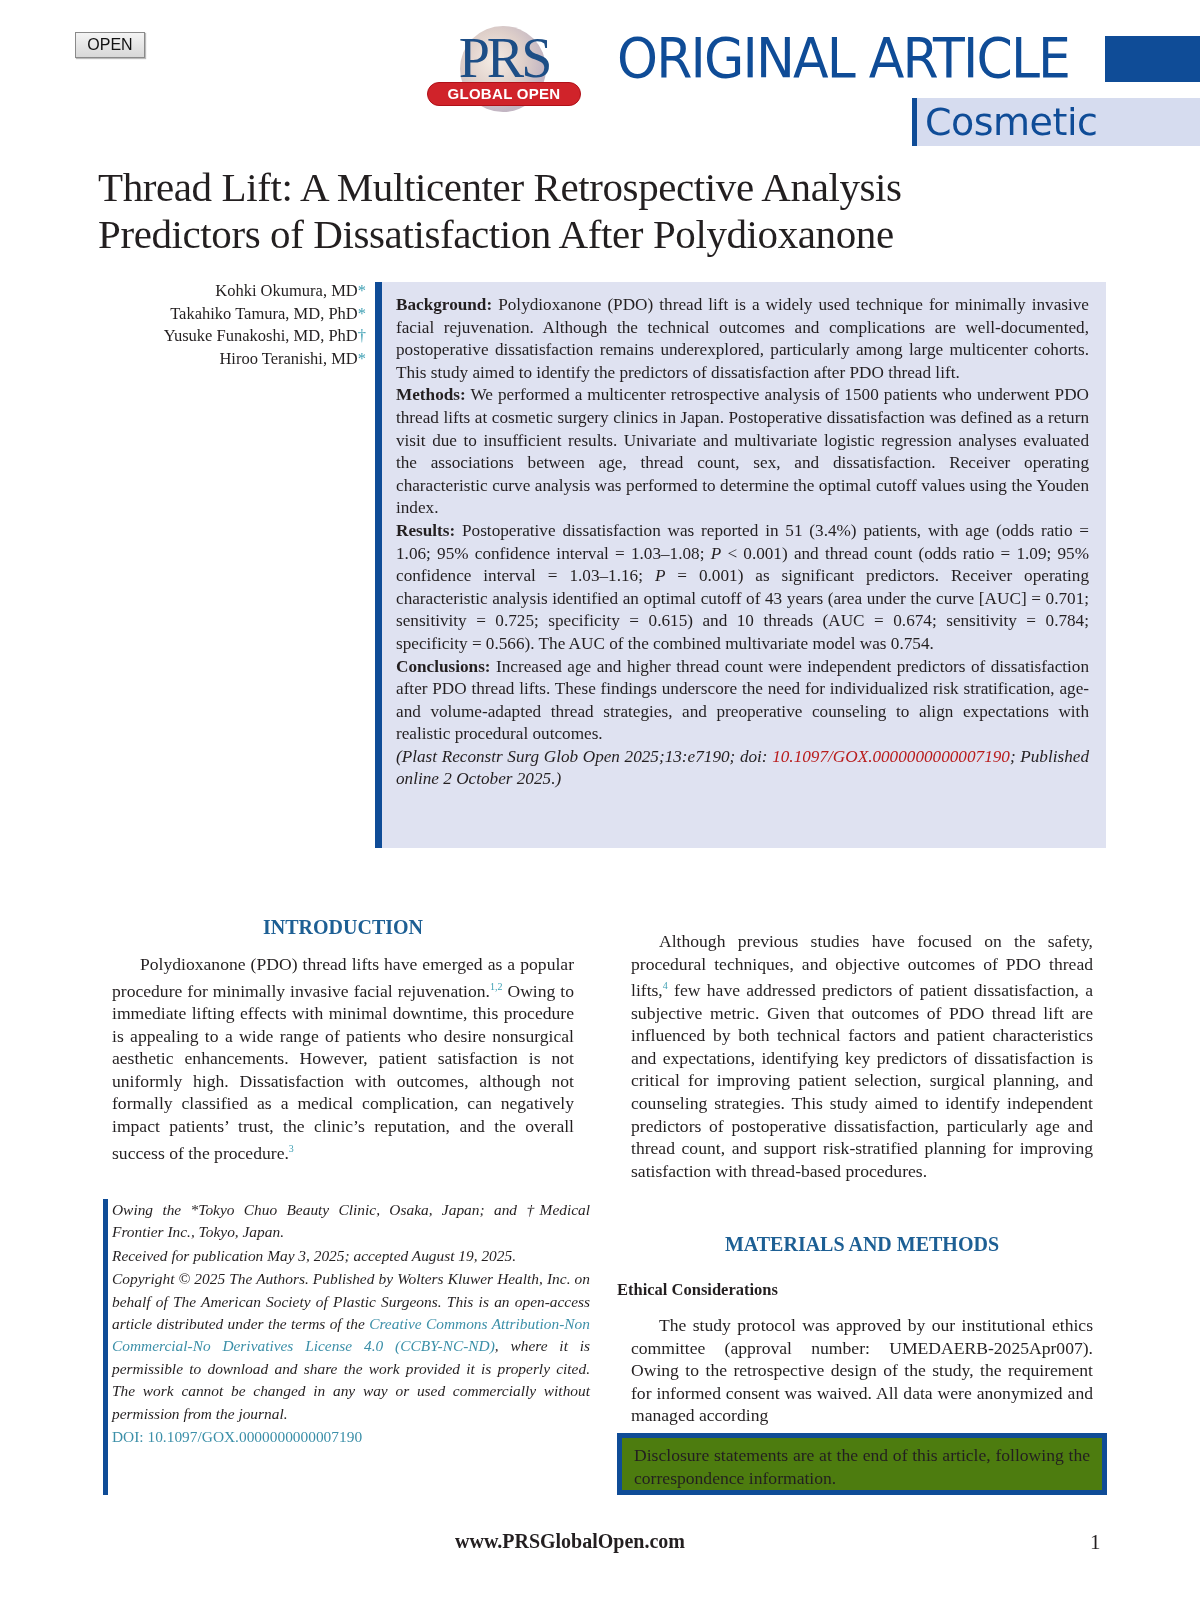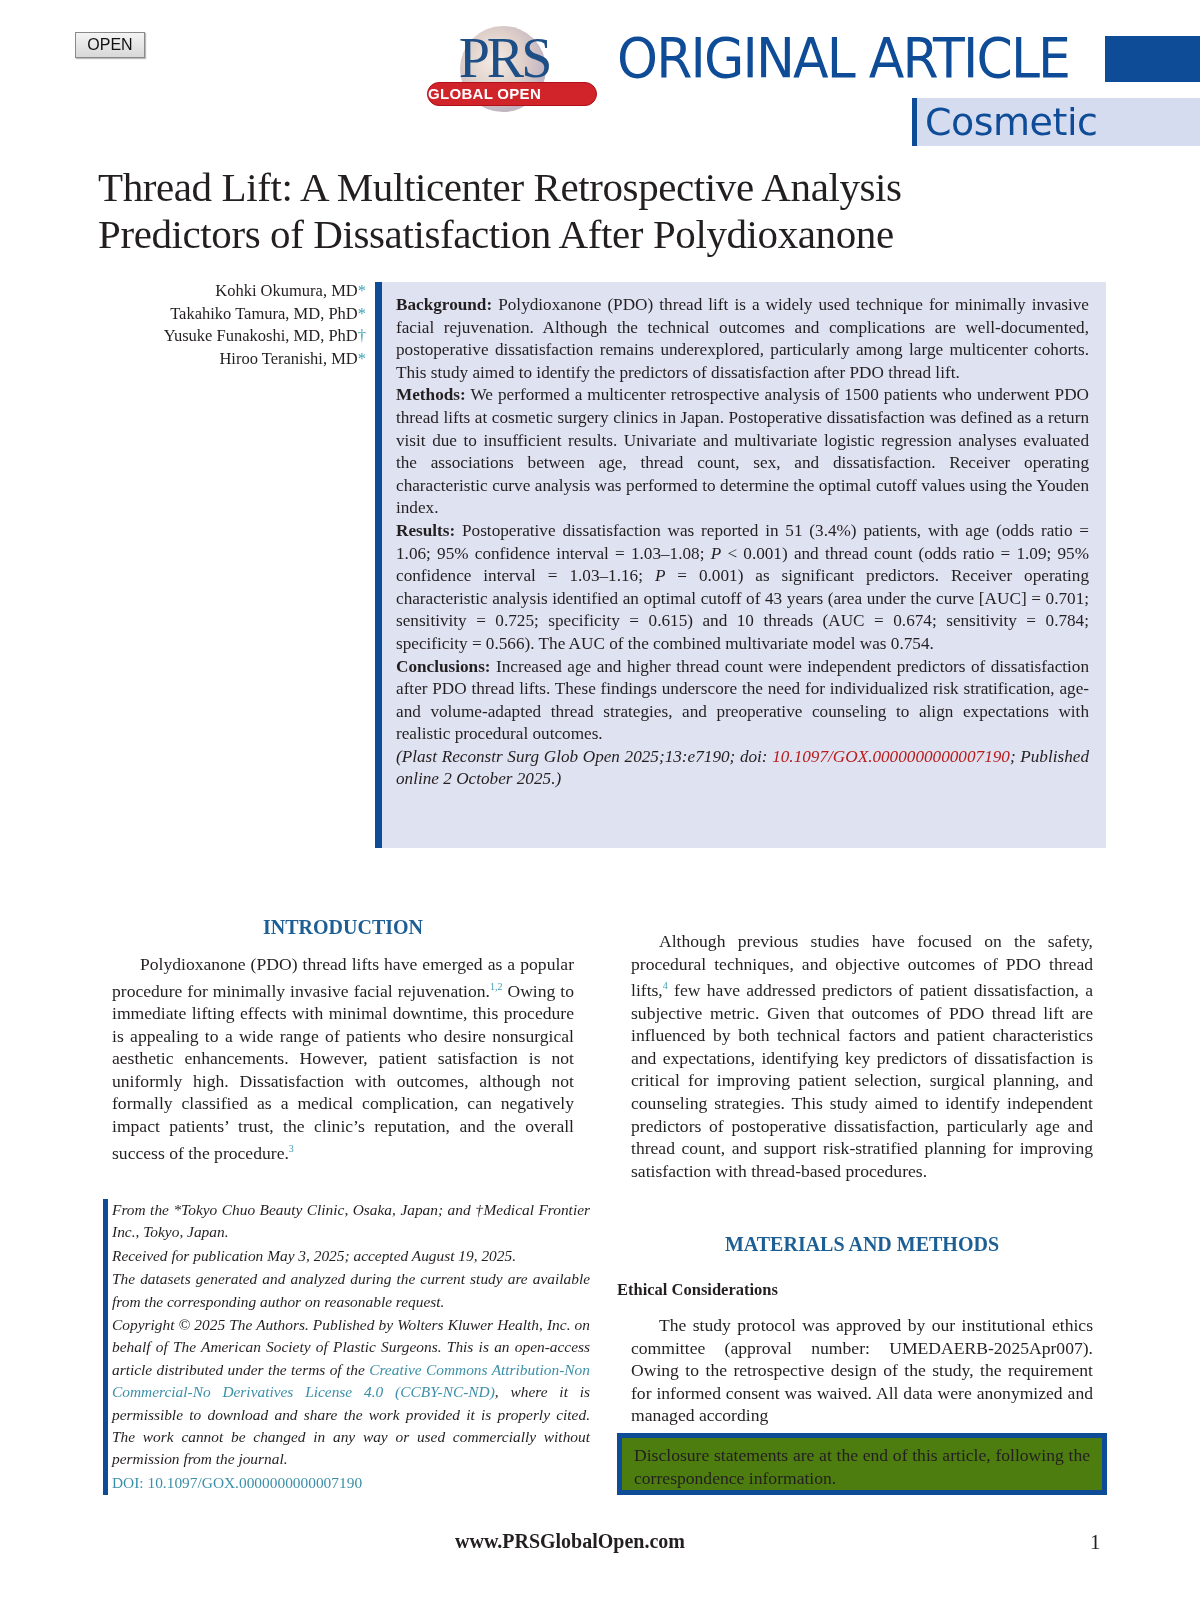--- a/index.html
+++ b/index.html
@@ -12,24 +12,24 @@
     border: 1.5px solid #8a8a8a; background: linear-gradient(#f4f4f4, #d8d8d8);
     font-family: "Liberation Sans", sans-serif; font-weight: normal; font-size: 16px;
     text-align: center; line-height: 23px; color: #111; box-shadow: 1px 1px 1px #bbb; }
   .logo { left: 426px; top: 26px; width: 156px; height: 88px; }
   .logo-globe { position: absolute; left: 34px; top: 0; width: 86px; height: 86px; border-radius: 50%;
     background: radial-gradient(circle at 40% 40%, #f3e9e0 0%, #d9c7c0 40%, #b7a8b8 70%, #c9b9c2 100%);
     opacity: 0.85; }
   .logo-prs { position: absolute; left: 0; width: 156px; top: 2px; text-align: center;
     font-family: "Liberation Serif", serif; font-size: 56px; line-height: 60px; color: #1d4e86;
     letter-spacing: -3px; }
-  .logo-band { position: absolute; left: 1px; top: 56px; width: 170px; height: 24px; border-radius: 12px;
+  .logo-band { position: absolute; left: 1px; top: 56px; width: 154px; height: 24px; border-radius: 12px;
     background: #d0232a; border: 1px solid #b01018; box-sizing: border-box;
     color: #fff; font-family: "Liberation Sans", sans-serif; font-weight: bold; font-size: 15px;
-    line-height: 22px; letter-spacing: 0.3px; }
+    line-height: 22px; text-align: center; letter-spacing: 0.3px; }
   .article-type { left: 617px; top: 22px; font-family: "DejaVu Sans", sans-serif; font-size: 56px;
     line-height: 72px; color: #0f4c97; letter-spacing: -2px; transform: scaleX(0.93); transform-origin: left; }
   .article-type-bar { left: 1105px; top: 36px; width: 95px; height: 46px; background: #0f4c97; }
   .section-bar { left: 912px; top: 98px; width: 288px; height: 48px; background: #d6dcef; }
   .section-bar-accent { left: 912px; top: 98px; width: 5px; height: 48px; background: #0f4c97; }
   .section-label { left: 925px; top: 99px; font-family: "DejaVu Sans", sans-serif; font-size: 38px;
     line-height: 46px; color: #0f4c97; letter-spacing: -0.5px; }
 
   
   .title { left: 98px; top: 164px; width: 1010px; font-size: 41px; line-height: 47px; color: #231f20;
@@ -116,23 +116,22 @@
   <p><i>(Plast Reconstr Surg Glob Open 2025;13:e7190; doi: </i><i class="link">10.1097/GOX.0000000000007190</i><i>; Published online 2 October 2025.)</i></p>
 </div>
 
 <div class="abs h-section h-intro">INTRODUCTION</div>
 <div class="abs col col-left-body">
   <p><span>Polydioxanone (PDO) thread lifts have emerged as a popular procedure for minimally invasive facial rejuvenation.</span><sup>1,2</sup><span> Owing to immediate lifting effects with minimal downtime, this procedure is appealing to a wide range of patients who desire nonsurgical aesthetic enhancements. However, patient satisfaction is not uniformly high. Dissatisfaction with outcomes, although not formally classified as a medical complication, can negatively impact patients’ trust, the clinic’s reputation, and the overall success of the procedure.</span><sup>3</sup></p>
 </div>
 
 <div class="abs affil-accent"></div>
 <div class="abs affil-text">
-  <p>From the *Tokyo Chuo Beauty Clinic, Osaka, Japan; and †Medical Frontier Inc., Tokyo, Japan.</p>
+  <p>Owing the *Tokyo Chuo Beauty Clinic, Osaka, Japan; and †Medical Frontier Inc., Tokyo, Japan.</p>
   <p>Received for publication May 3, 2025; accepted August 19, 2025.</p>
-  <p>The datasets generated and analyzed during the current study are available from the corresponding author on reasonable request.</p>
   <p><span>Copyright © 2025 The Authors. Published by Wolters Kluwer Health, Inc. on behalf of The American Society of Plastic Surgeons. This is an open-access article distributed under the terms of the </span><span class="link">Creative Commons Attribution-Non Commercial-No Derivatives License 4.0 (CCBY-NC-ND)</span><span>, where it is permissible to download and share the work provided it is properly cited. The work cannot be changed in any way or used commercially without permission from the journal.</span></p>
   <p class="affil-doi">DOI: 10.1097/GOX.0000000000007190</p>
 </div>
 
 <div class="abs col col-right">
   <p><span>Although previous studies have focused on the safety, procedural techniques, and objective outcomes of PDO thread lifts,</span><sup>4</sup><span> few have addressed predictors of patient dissatisfaction, a subjective metric. Given that outcomes of PDO thread lift are influenced by both technical factors and patient characteristics and expectations, identifying key predictors of dissatisfaction is critical for improving patient selection, surgical planning, and counseling strategies. This study aimed to identify independent predictors of postoperative dissatisfaction, particularly age and thread count, and support risk-stratified planning for improving satisfaction with thread-based procedures.</span></p>
 </div>
 
 <div class="abs h-section h-mm">MATERIALS AND METHODS</div>
 <div class="abs h-sub">Ethical Considerations</div>

